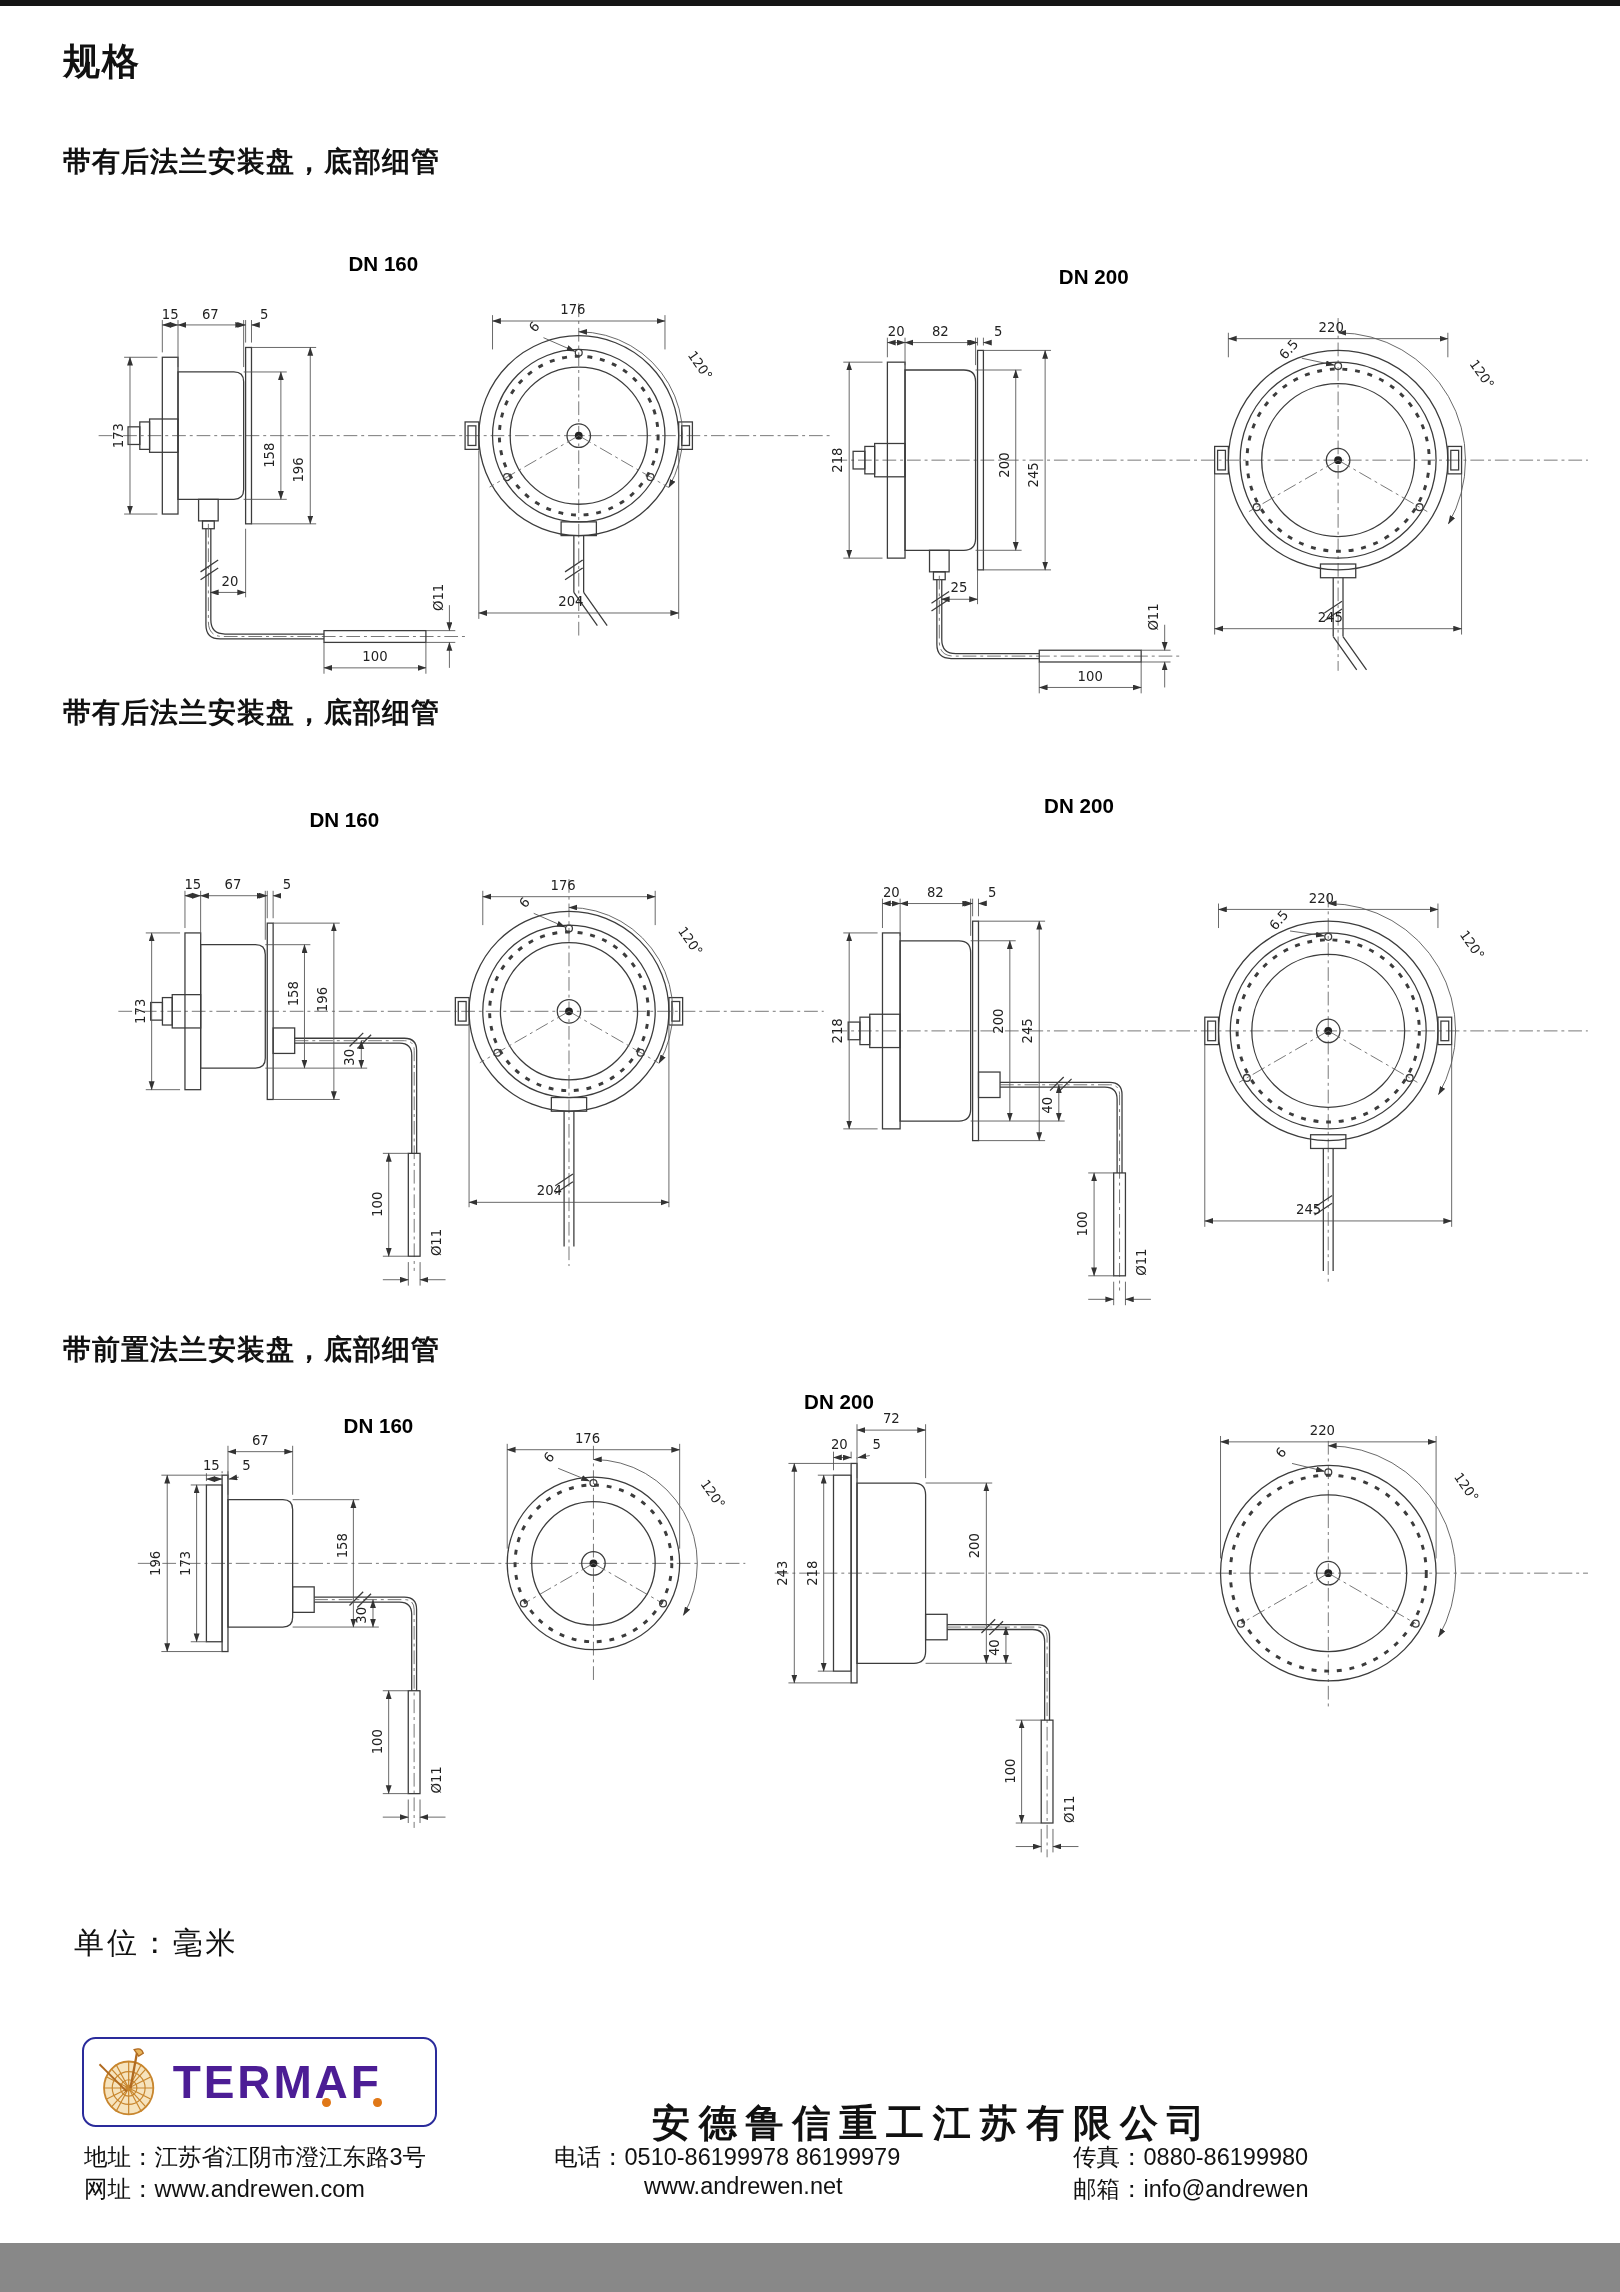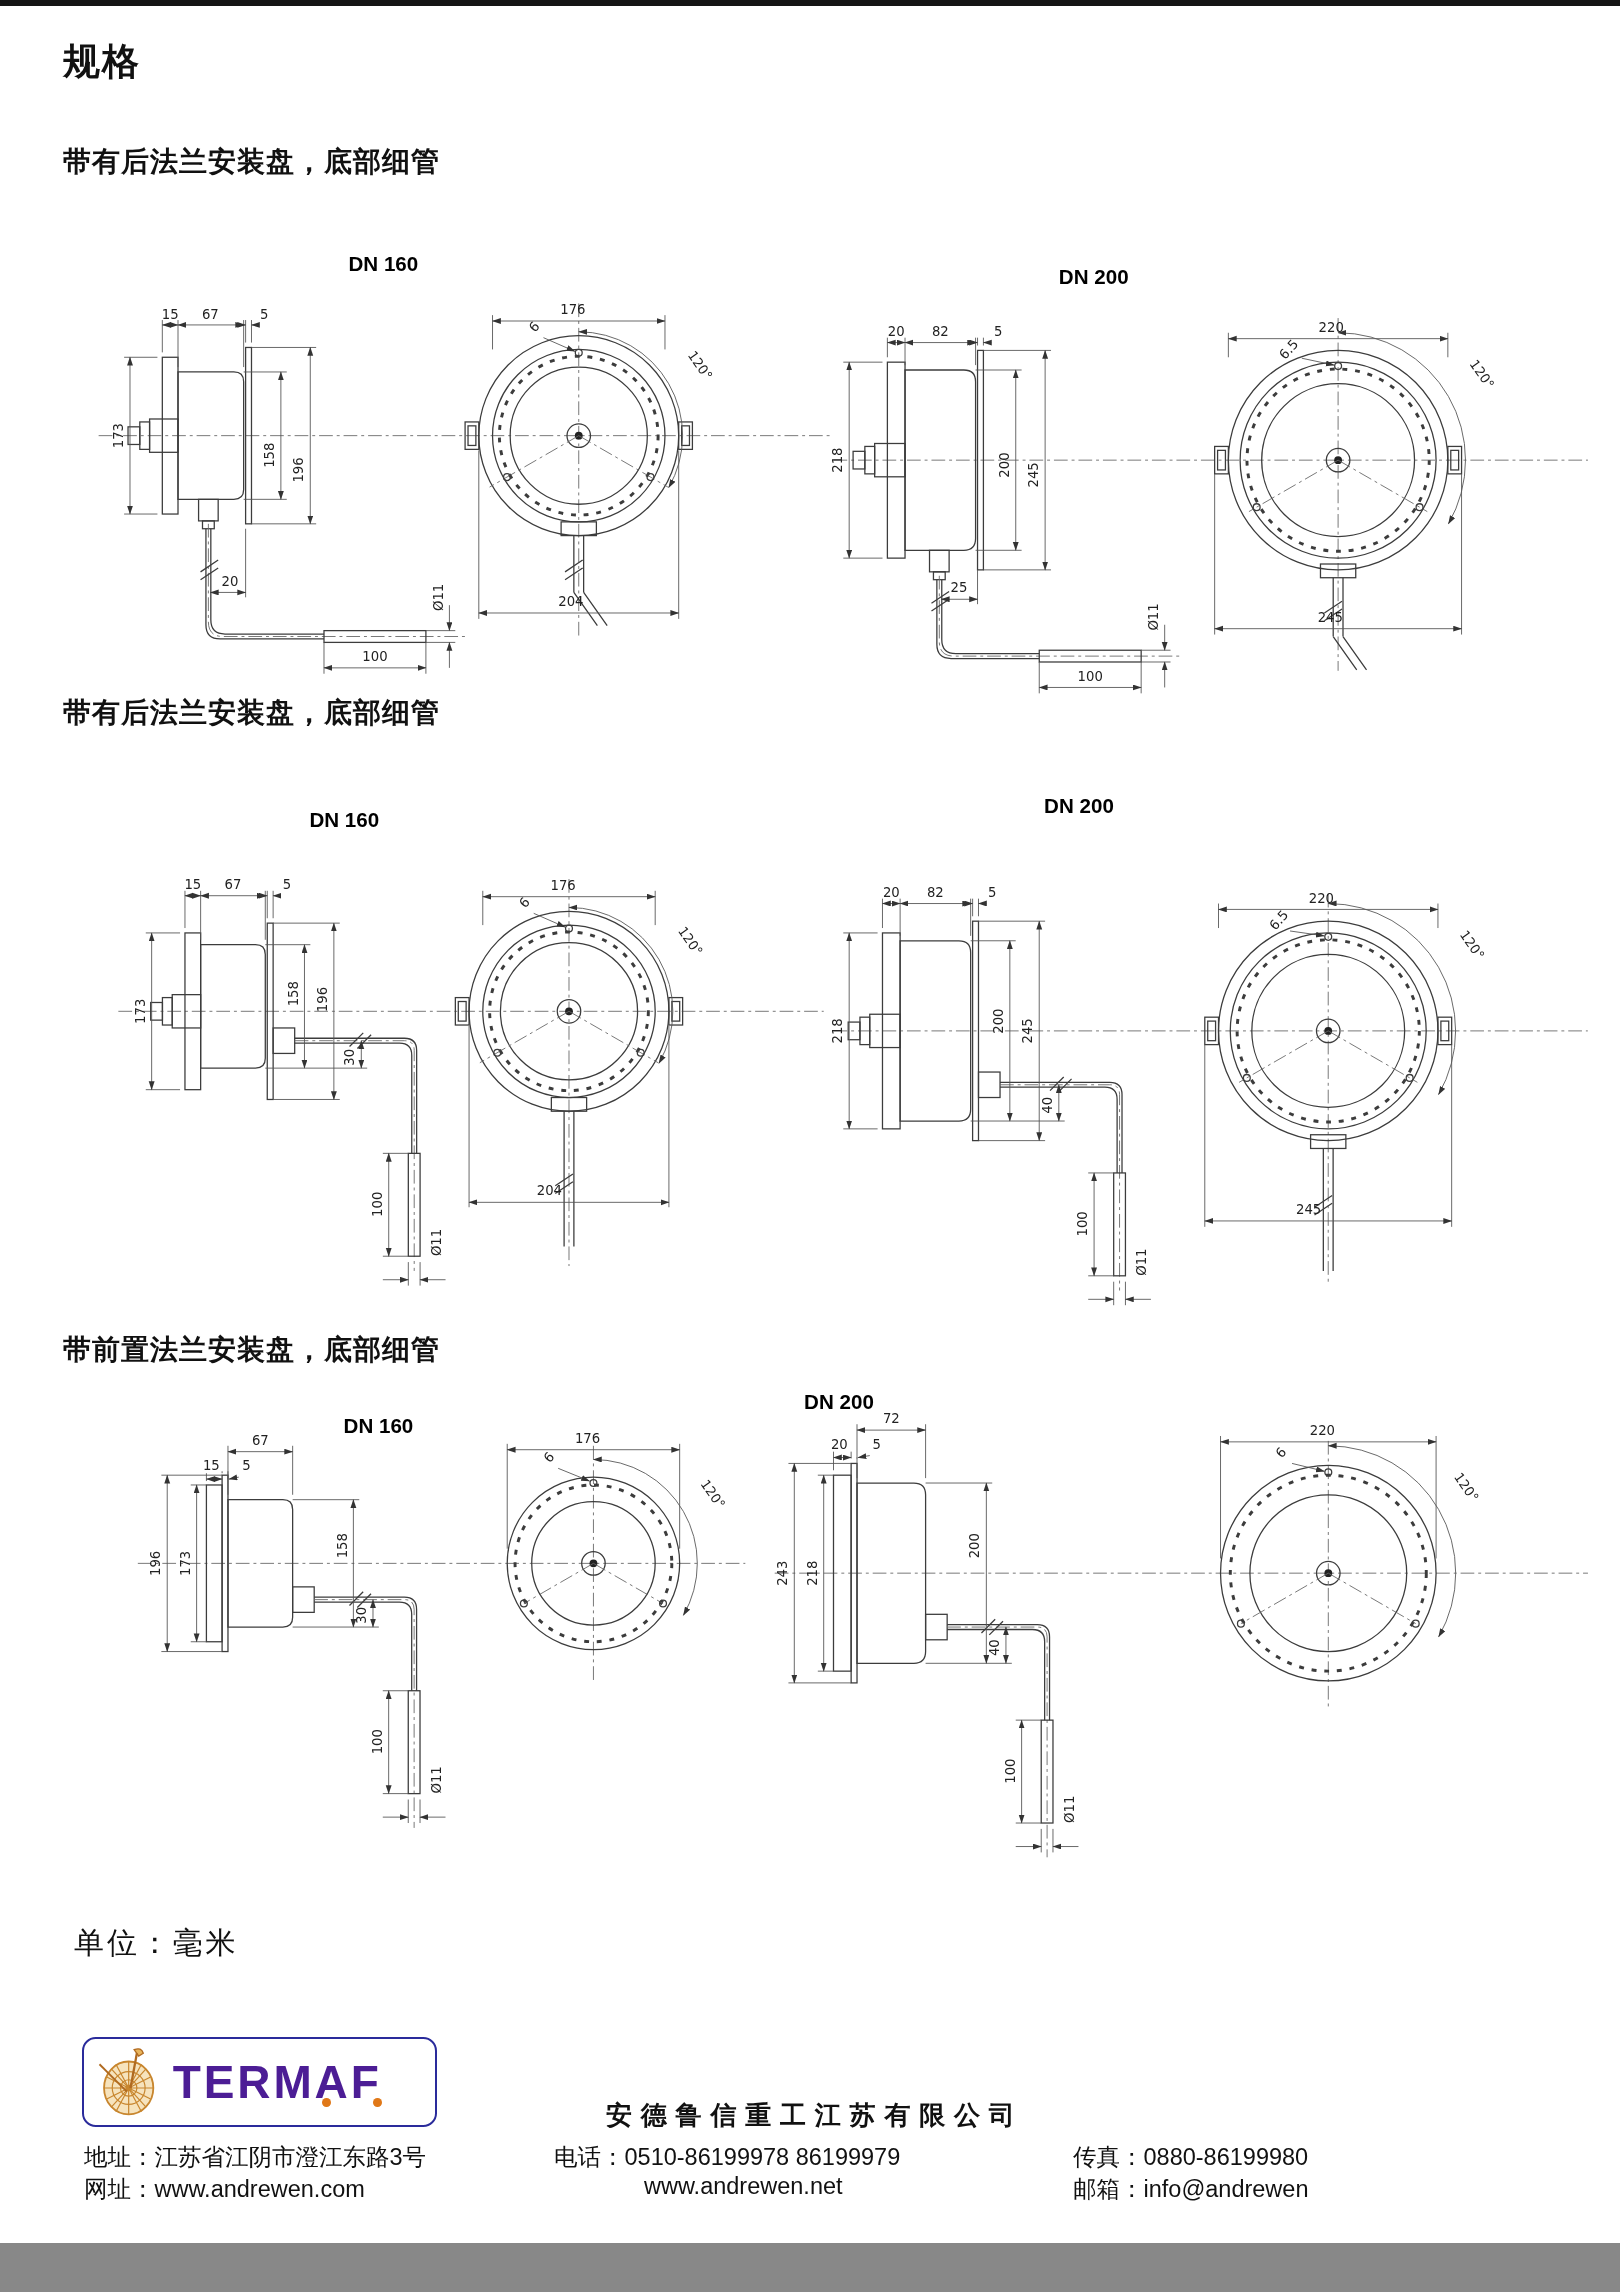--- a/index.html
+++ b/index.html
@@ -19,21 +19,21 @@
   .cl{stroke:#666;fill:none;stroke-width:0.9;stroke-dasharray:14 4 3 4;}
   .tk{stroke:#3c3c3c;fill:none;stroke-width:3;stroke-dasharray:5 8;}
   text.d{font-family:"DejaVu Sans",sans-serif;font-size:13.5px;fill:#222;text-anchor:middle;}
   text.lbl{font-family:"Liberation Sans",sans-serif;font-size:21px;font-weight:700;fill:#000;text-anchor:start;}
   
   .logo{position:absolute;left:82px;top:2037px;width:351px;height:86px;border:2.9px solid #2a2b9b;
         border-radius:13.7px;display:flex;align-items:center;background:#fff;}
   .logotext{font-size:46px;font-weight:800;color:#4c1d95;letter-spacing:2.9px;margin-left:5.9px;
             font-family:"Liberation Sans",sans-serif;}
   .dot{position:absolute;width:8.8px;height:8.8px;border-radius:50%;background:#e07818;}
-  .company{position:absolute;left:606px;top:2098px;font-size:26px;font-weight:700;letter-spacing:8.8px;}
+  .company{position:absolute;left:652px;top:2098px;font-size:38px;font-weight:700;letter-spacing:8.8px;}
   .contact{position:absolute;left:84px;top:2141px;width:1470px;display:grid;
            grid-template-columns:470px 519px auto;row-gap:0;font-size:23.5px;}
   .contact .lab{font-weight:400;}
   .contact .valb{font-weight:400;}
   .c2pad{padding-left:90px;}
 </style>
 </head>
 <body>
 
 <div class="page">

